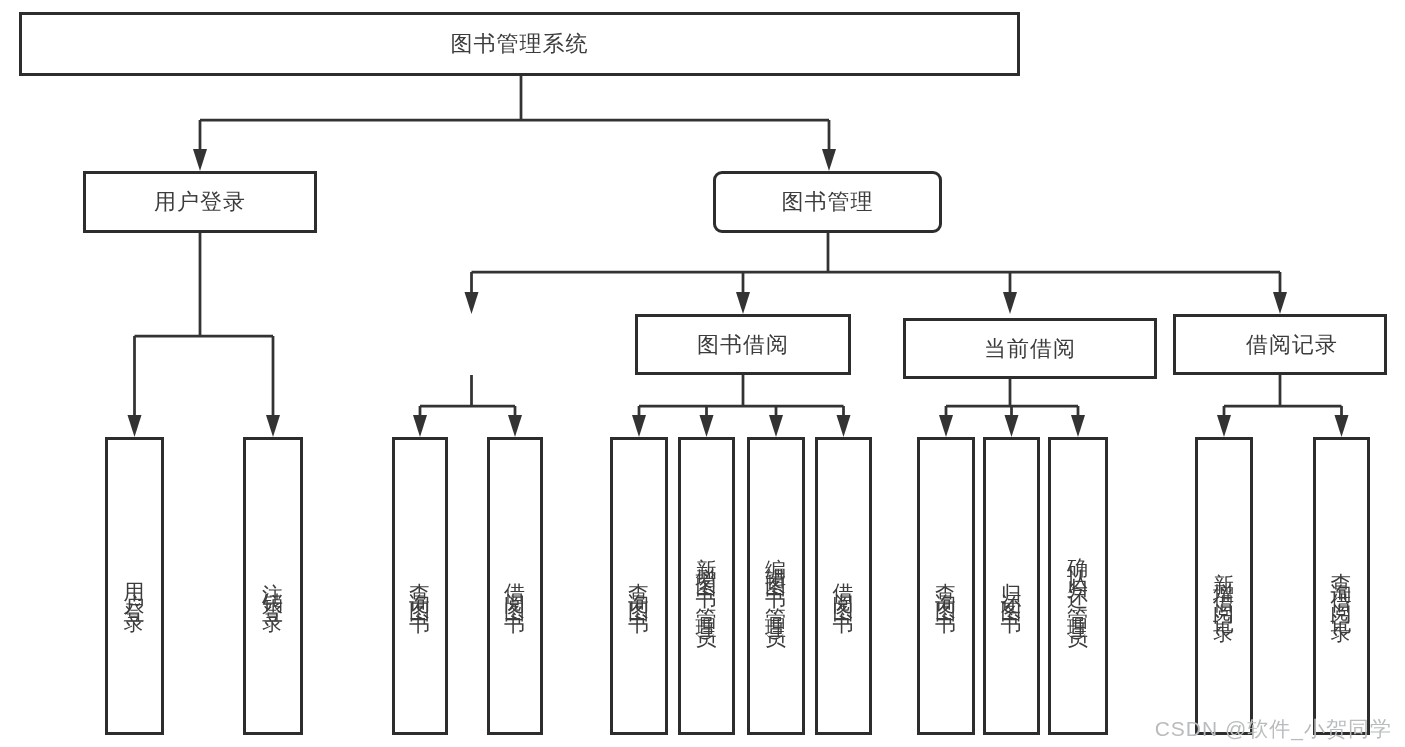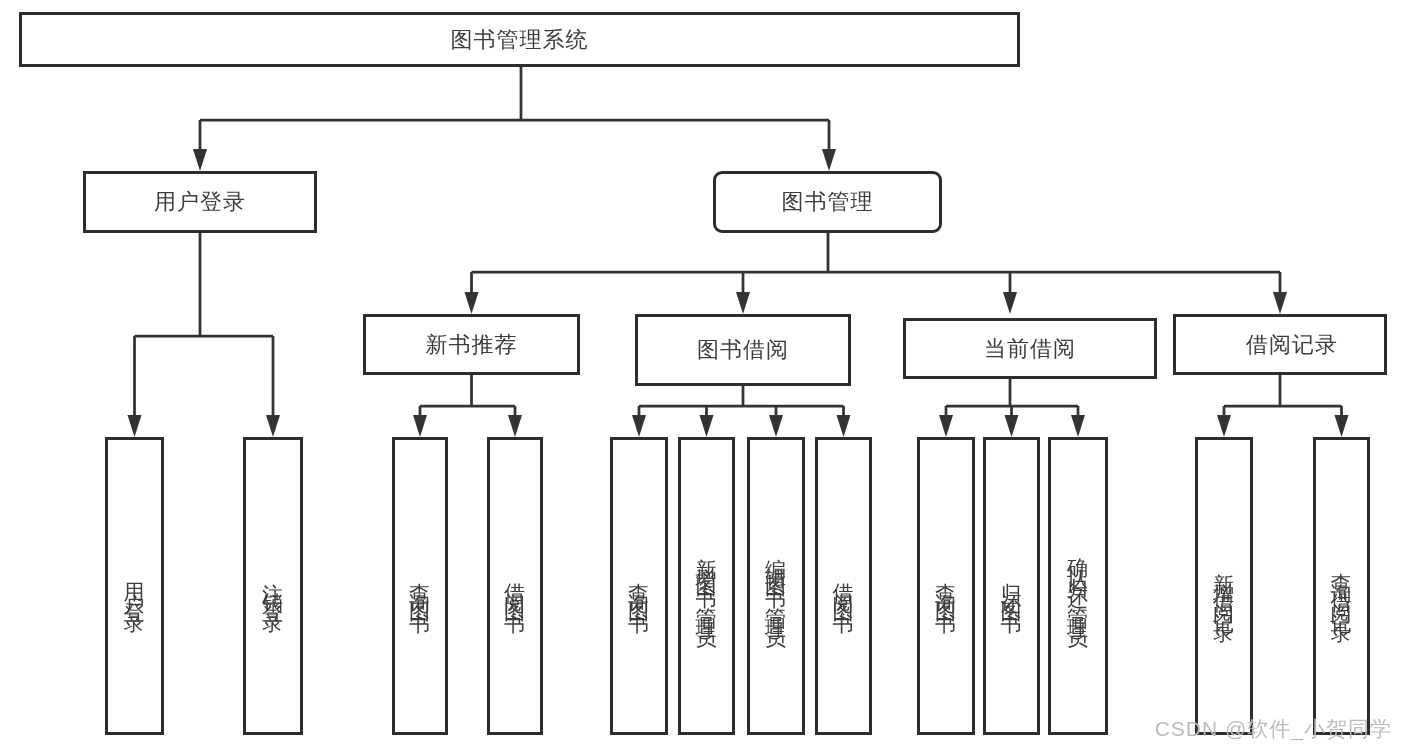--- a/index.html
+++ b/index.html
@@ -31,27 +31,27 @@
   }
   .leaf {
     writing-mode: vertical-rl;
     text-orientation: mixed;
     font-size: 21px;
     letter-spacing: 10px;
     line-height: 1;
     white-space: normal;
   }
   
-  #root-box        { left: 19px;  top: 12px;  width: 1001px; height: 55px; }
+  #root-box        { left: 19px;  top: 12px;  width: 1001px; height: 64px; }
   
   #n-user-login    { left: 83px;  top: 171px; width: 234px; height: 62px; }
   #n-book-mgmt     { left: 713px; top: 171px; width: 229px; height: 62px; border-radius: 9px; }
   
   #n-new-book      { left: 363px; top: 314px; width: 217px; height: 61px; }
-  #n-book-borrow   { left: 635px; top: 314px; width: 216px; height: 72px; }
+  #n-book-borrow   { left: 635px; top: 314px; width: 216px; height: 61px; }
   #n-current       { left: 903px; top: 318px; width: 254px; height: 61px; }
   #n-records       { left: 1173px;top: 314px; width: 214px; height: 61px; padding-left: 24px; }
   
   .leaf            { top: 437px; height: 298px; }
   #l-1a { left: 105px;  width: 59px; }
   #l-1b { left: 243px;  width: 60px; }
   #l-2a { left: 392px;  width: 56px; }
   #l-2b { left: 487px;  width: 56px; }
   #l-3a { left: 610px;  width: 58px; }
   #l-3b { left: 678px;  width: 57px; }
@@ -115,21 +115,20 @@
       <polygon points="1217,415 1231,415 1224,437"></polygon>
       <polygon points="1334.5,415 1348.5,415 1341.5,437"></polygon>
     </g>
   </svg>
 
   <div class="node" id="root-box">图书管理系统</div>
 
   <div class="node" id="n-user-login">用户登录</div>
   <div class="node" id="n-book-mgmt">图书管理</div>
 
-  <div class="node" id="n-new-book">新书推荐</div>
   <div class="node" id="n-book-borrow">图书借阅</div>
   <div class="node" id="n-current">当前借阅</div>
   <div class="node" id="n-records">借阅记录</div>
 
   <div class="node leaf" id="l-1a">用户登录</div>
   <div class="node leaf" id="l-1b">注销登录</div>
 
   <div class="node leaf" id="l-2a">查询图书</div>
   <div class="node leaf" id="l-2b">借阅图书</div>
 

